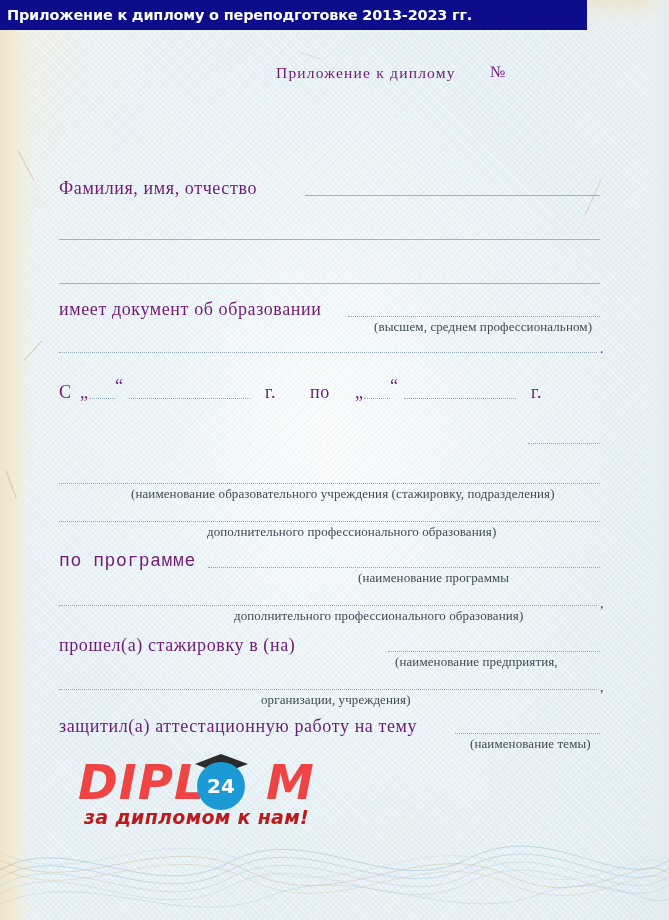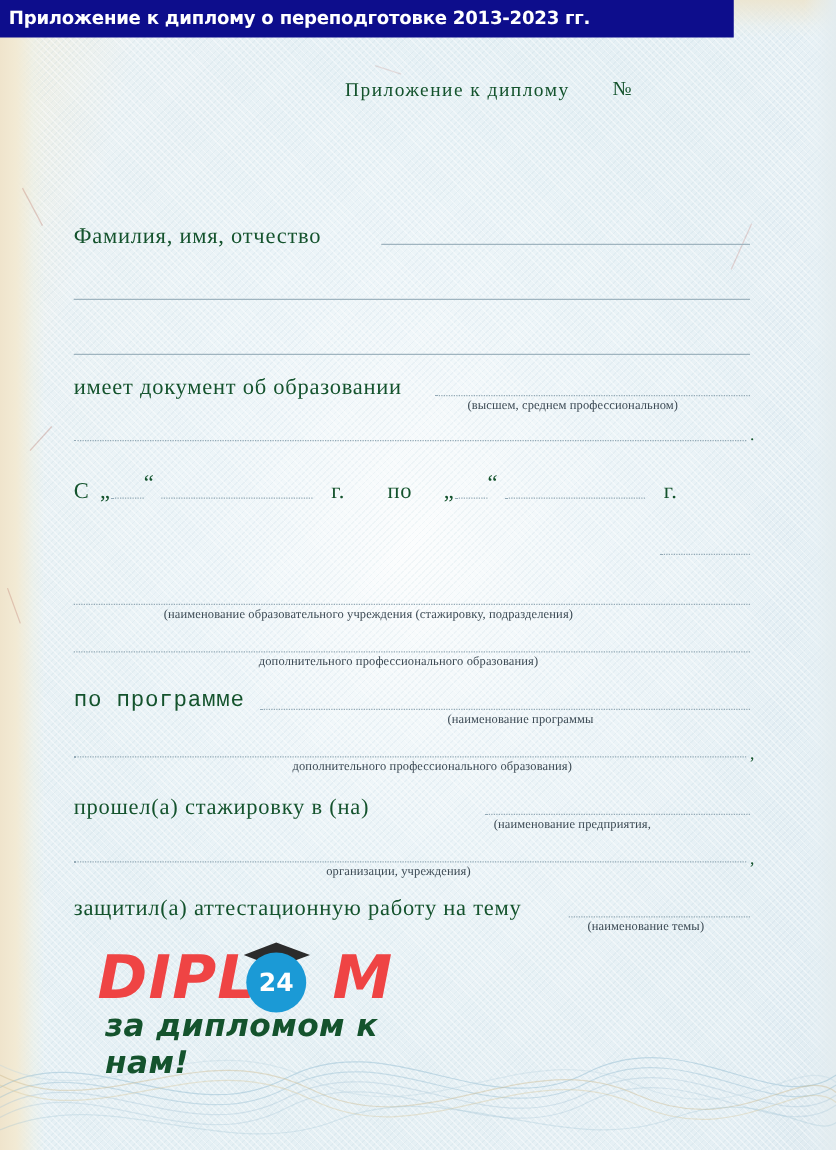--- a/index.html
+++ b/index.html
@@ -89,33 +89,33 @@
     display: flex;
     align-items: center;
     padding: 0 8px 0 7px;
     white-space: nowrap;
     z-index: 40;
   }
 
   
   .t {
     position: absolute;
-    color: #14532d;
+    color: #701a75;
     white-space: nowrap;
   }
   .hdr {
     font-size: 15.5px;
     letter-spacing: 1.2px;
   }
   .lbl {
     font-size: 18px;
     letter-spacing: .6px;
   }
   .hint {
-    font-size: 10px;
+    font-size: 13px;
     letter-spacing: .1px;
     color: #3c4a54;
   }
   .comma {
     font-size: 14px;
   }
 
   
   .rule {
     position: absolute;
@@ -149,22 +149,22 @@
     letter-spacing: 1px;
     color: #ef4444;
   }
   .logo-sub {
     position: absolute;
     left: 6px;
     top: 58px;
     font-family: "DejaVu Sans", sans-serif;
     font-style: italic;
     font-weight: bold;
-    font-size: 25px;
-    color: #14532d;
+    font-size: 19px;
+    color: #b91c1c;
     letter-spacing: .3px;
   }
   .logo-badge {
     position: absolute;
     left: 113px;
     top: 0px;
     width: 62px;
     height: 62px;
   }
   .logo-badge .circle {

